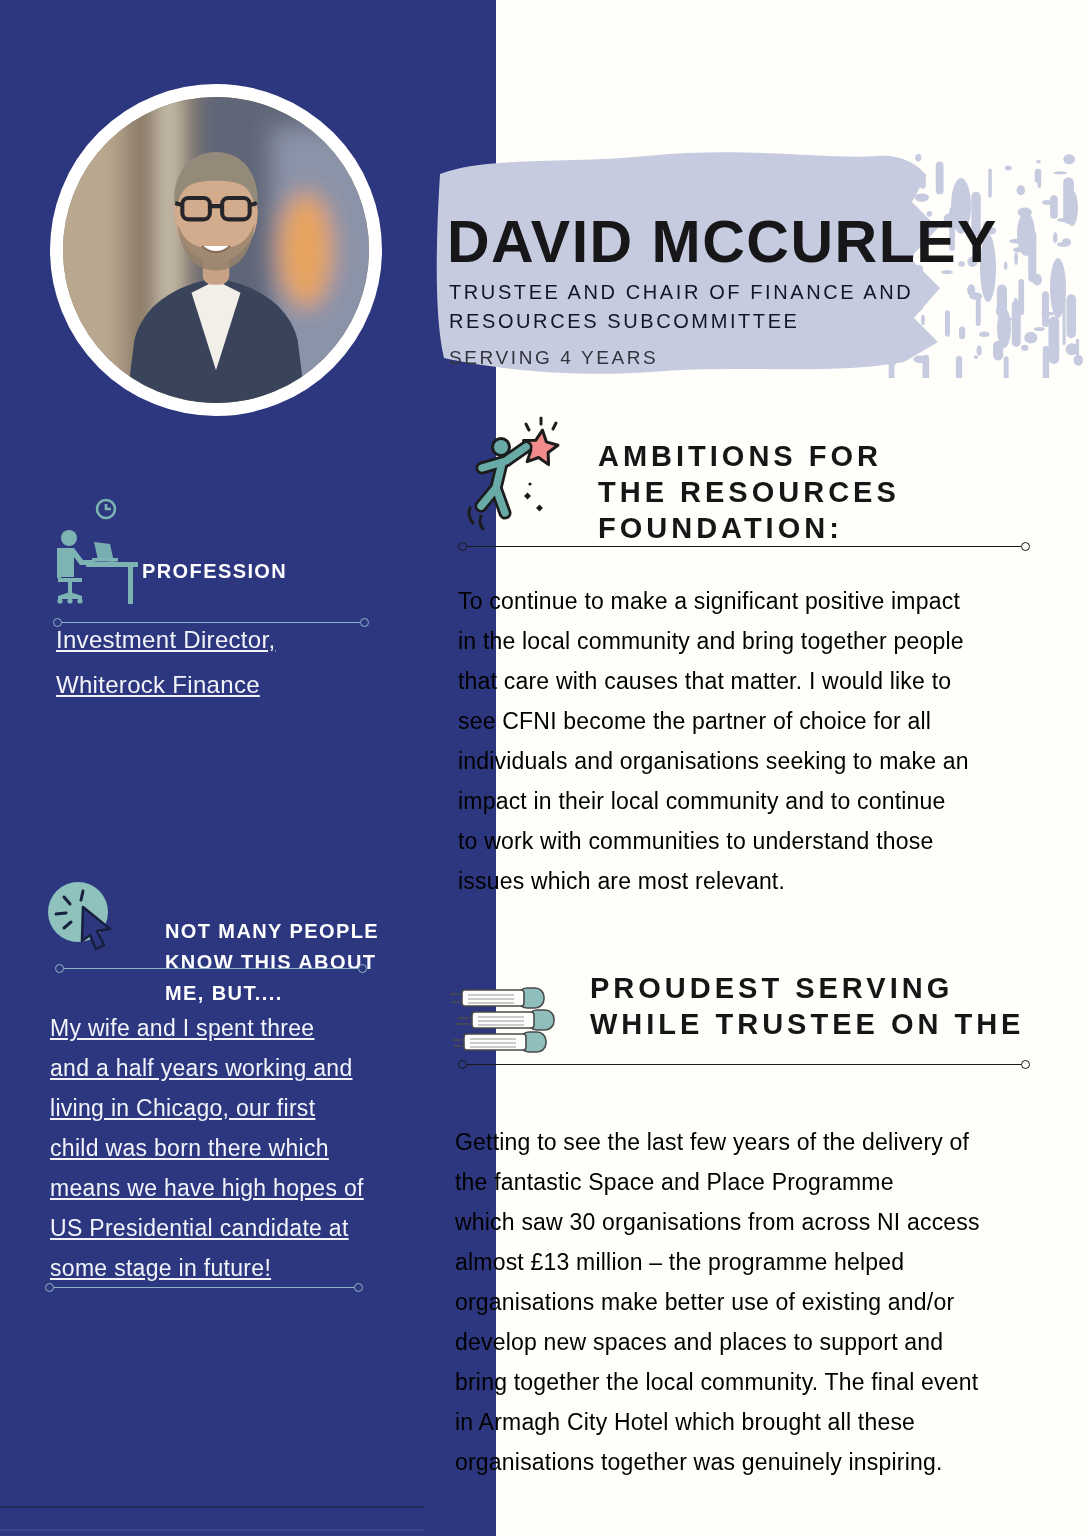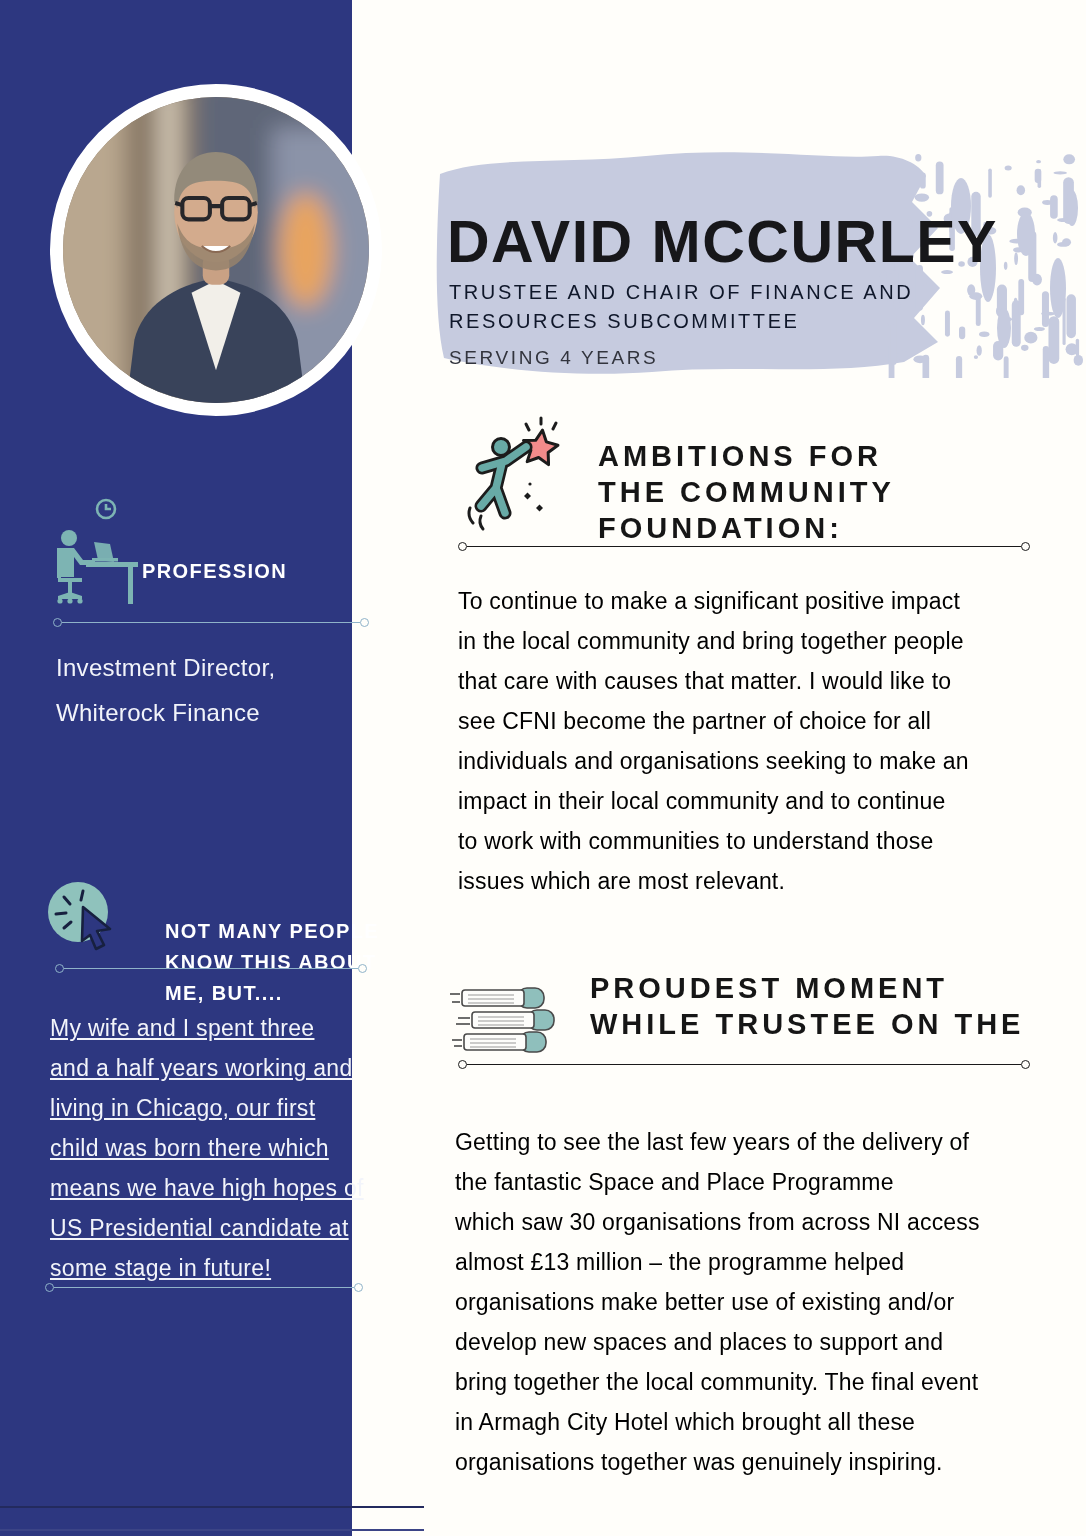--- a/index.html
+++ b/index.html
@@ -1,19 +1,19 @@
 <!DOCTYPE html>
 <html><head>
 <meta charset="utf-8">
 <style>
   html,body{margin:0;padding:0;background:#e8e8e8;}
   .page{position:relative;width:1086px;height:1536px;background:#fffefa;overflow:hidden;
         font-family:"Liberation Sans", sans-serif;}
   
-  .sidebar{position:absolute;left:0;top:0;width:352px;height:1536px;background:#2d3780;}
+  .sidebar{position:absolute;left:0;top:0;width:496px;height:1536px;background:#2d3780;}
   .photo{position:absolute;left:50px;top:84px;width:306px;height:306px;border:13px solid #ffffff;
          border-radius:50%;overflow:hidden;background:#8a7a68;}
   .photo svg{display:block;width:306px;height:306px;}
   .side-label{color:#ffffff;font-weight:bold;font-size:20px;letter-spacing:1.4px;line-height:31px;
               white-space:pre-line;}
   .side-body{color:#f2f4fa;font-size:23px;letter-spacing:0.3px;white-space:pre-line;}
   .divider{position:absolute;display:flex;align-items:center;}
   .divider .dot{width:7px;height:7px;border-radius:50%;border:1.6px solid currentColor;flex:0 0 auto;}
   .divider .line{flex:1;height:1.6px;background:currentColor;}
   .div-light{color:#8fb3c9;}
@@ -24,21 +24,21 @@
   .title{position:absolute;left:447px;top:168px;width:620px;font-size:59px;font-weight:900;
          letter-spacing:1.5px;color:#17171a;}
   .role{position:absolute;left:449px;top:258px;font-size:20px;letter-spacing:2.6px;color:#0f172a;
         line-height:29px;white-space:pre-line;}
   .serving{position:absolute;left:449px;top:328px;font-size:19px;letter-spacing:2.6px;color:#32343d;}
   .sec-title{position:absolute;font-size:29px;font-weight:900;letter-spacing:4px;line-height:36px;
              color:#161616;}
   .sec-body{position:absolute;width:625px;font-size:23px;line-height:40px;letter-spacing:0.2px;
             color:#000000;white-space:pre-line;}
   .icon-box{position:absolute;}
-  .prof-value{position:absolute;left:56px;top:645px;font-size:24px;line-height:45px;}
+  .prof-value{position:absolute;left:56px;top:617px;font-size:24px;line-height:45px;text-decoration:underline;}
   .fact-label{position:absolute;left:138px;top:916px;width:240px;margin-left:27px;}
   .fact-body{position:absolute;left:50px;top:1008px;width:355px;line-height:40px;text-decoration:underline;}
 </style>
 </head>
 <body>
 
 <div class="page">
 
   <aside class="sidebar">
 
@@ -279,21 +279,21 @@
         <circle cx="41" cy="31" r="8.5" fill="#68aaa6" stroke="#1c1c1c" stroke-width="3"></circle>
         <g fill="#1c1c1c">
           <path d="M64 80 l3.5 -3.5 3.5 3.5 -3.5 3.5 z"></path>
           <path d="M76 92 l3.5 -3.5 3.5 3.5 -3.5 3.5 z"></path>
           <circle cx="70" cy="68" r="1.6"></circle>
         </g>
       </svg>
     </div>
     <h2 class="sec-title" style="left:598px;top:414px;">
       <div>AMBITIONS FOR</div>
-      <div>THE COMMUNITY</div>
+      <div>THE RESOURCES</div>
       <div>FOUNDATION:</div>
     </h2>
     <div class="divider div-dark" style="left:458px;top:542px;width:572px;">
       <span class="dot"></span>
         <span class="line"></span>
         <span class="dot"></span>
     </div>
     <p class="sec-body" style="left:458px;top:558px;">To continue to make a significant positive impact
 in the local community and bring together people
 that care with causes that matter. I would like to
@@ -328,21 +328,21 @@
           <line x1="2" y1="16" x2="12" y2="16"></line>
             <line x1="4" y1="24" x2="12" y2="24"></line>
           <line x1="10" y1="40" x2="22" y2="40"></line>
             <line x1="8" y1="46" x2="22" y2="46"></line>
           <line x1="4" y1="62" x2="14" y2="62"></line>
             <line x1="6" y1="68" x2="14" y2="68"></line>
         </g>
       </svg>
     </div>
     <h2 class="sec-title" style="left:590px;top:946px;">
-      <div>PROUDEST MOMENT</div>
+      <div>PROUDEST SERVING</div>
       <div>WHILE TRUSTEE ON THE</div>
     </h2>
     <div class="divider div-dark" style="left:458px;top:1060px;width:572px;">
       <span class="dot"></span>
         <span class="line"></span>
         <span class="dot"></span>
     </div>
     <p class="sec-body" style="left:455px;top:1084px;margin-top:38px;">Getting to see the last few years of the delivery of
 the fantastic Space and Place Programme
 which saw 30 organisations from across NI access

